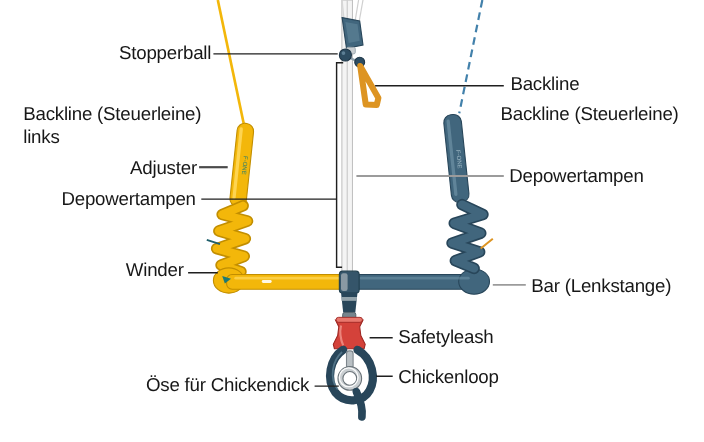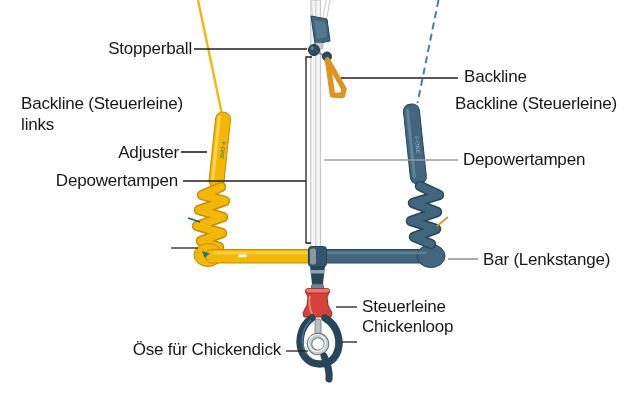--- a/index.html
+++ b/index.html
@@ -141,30 +141,31 @@
 
   <div class="label r" style="right:457px;top:93px">
     <div>Backline (Steuerleine)</div>
     <div>links</div>
   </div>
 
   <div class="label r" style="right:461px;top:142px">Adjuster</div>
 
   <div class="label r" style="right:462px;top:170px">Depowertampen</div>
 
+  <div class="label r" style="right:473px;top:235px">Winder</div>
 
   <div class="label r" style="right:359px;top:339px">Öse für Chickendick</div>
 
   <div class="label" style="left:464px;top:66px">Backline</div>
 
   <div class="label" style="left:455px;top:93px">
     <div>Backline (Steuerleine)</div>
   </div>
 
   <div class="label" style="left:483px;top:249px">Bar (Lenkstange)</div>
 
   <div class="label" style="left:463px;top:149px">Depowertampen</div>
 
-  <div class="label" style="left:362px;top:296px">Steuerleine</div>
+  <div class="label" style="left:362px;top:296px">Safetyleash</div>
 
-  <div class="label" style="left:362px;top:316px">Chickenloop</div>
+  <div class="label" style="left:362px;top:332px">Chickenloop</div>
 
 </div>
 
 </body></html>

